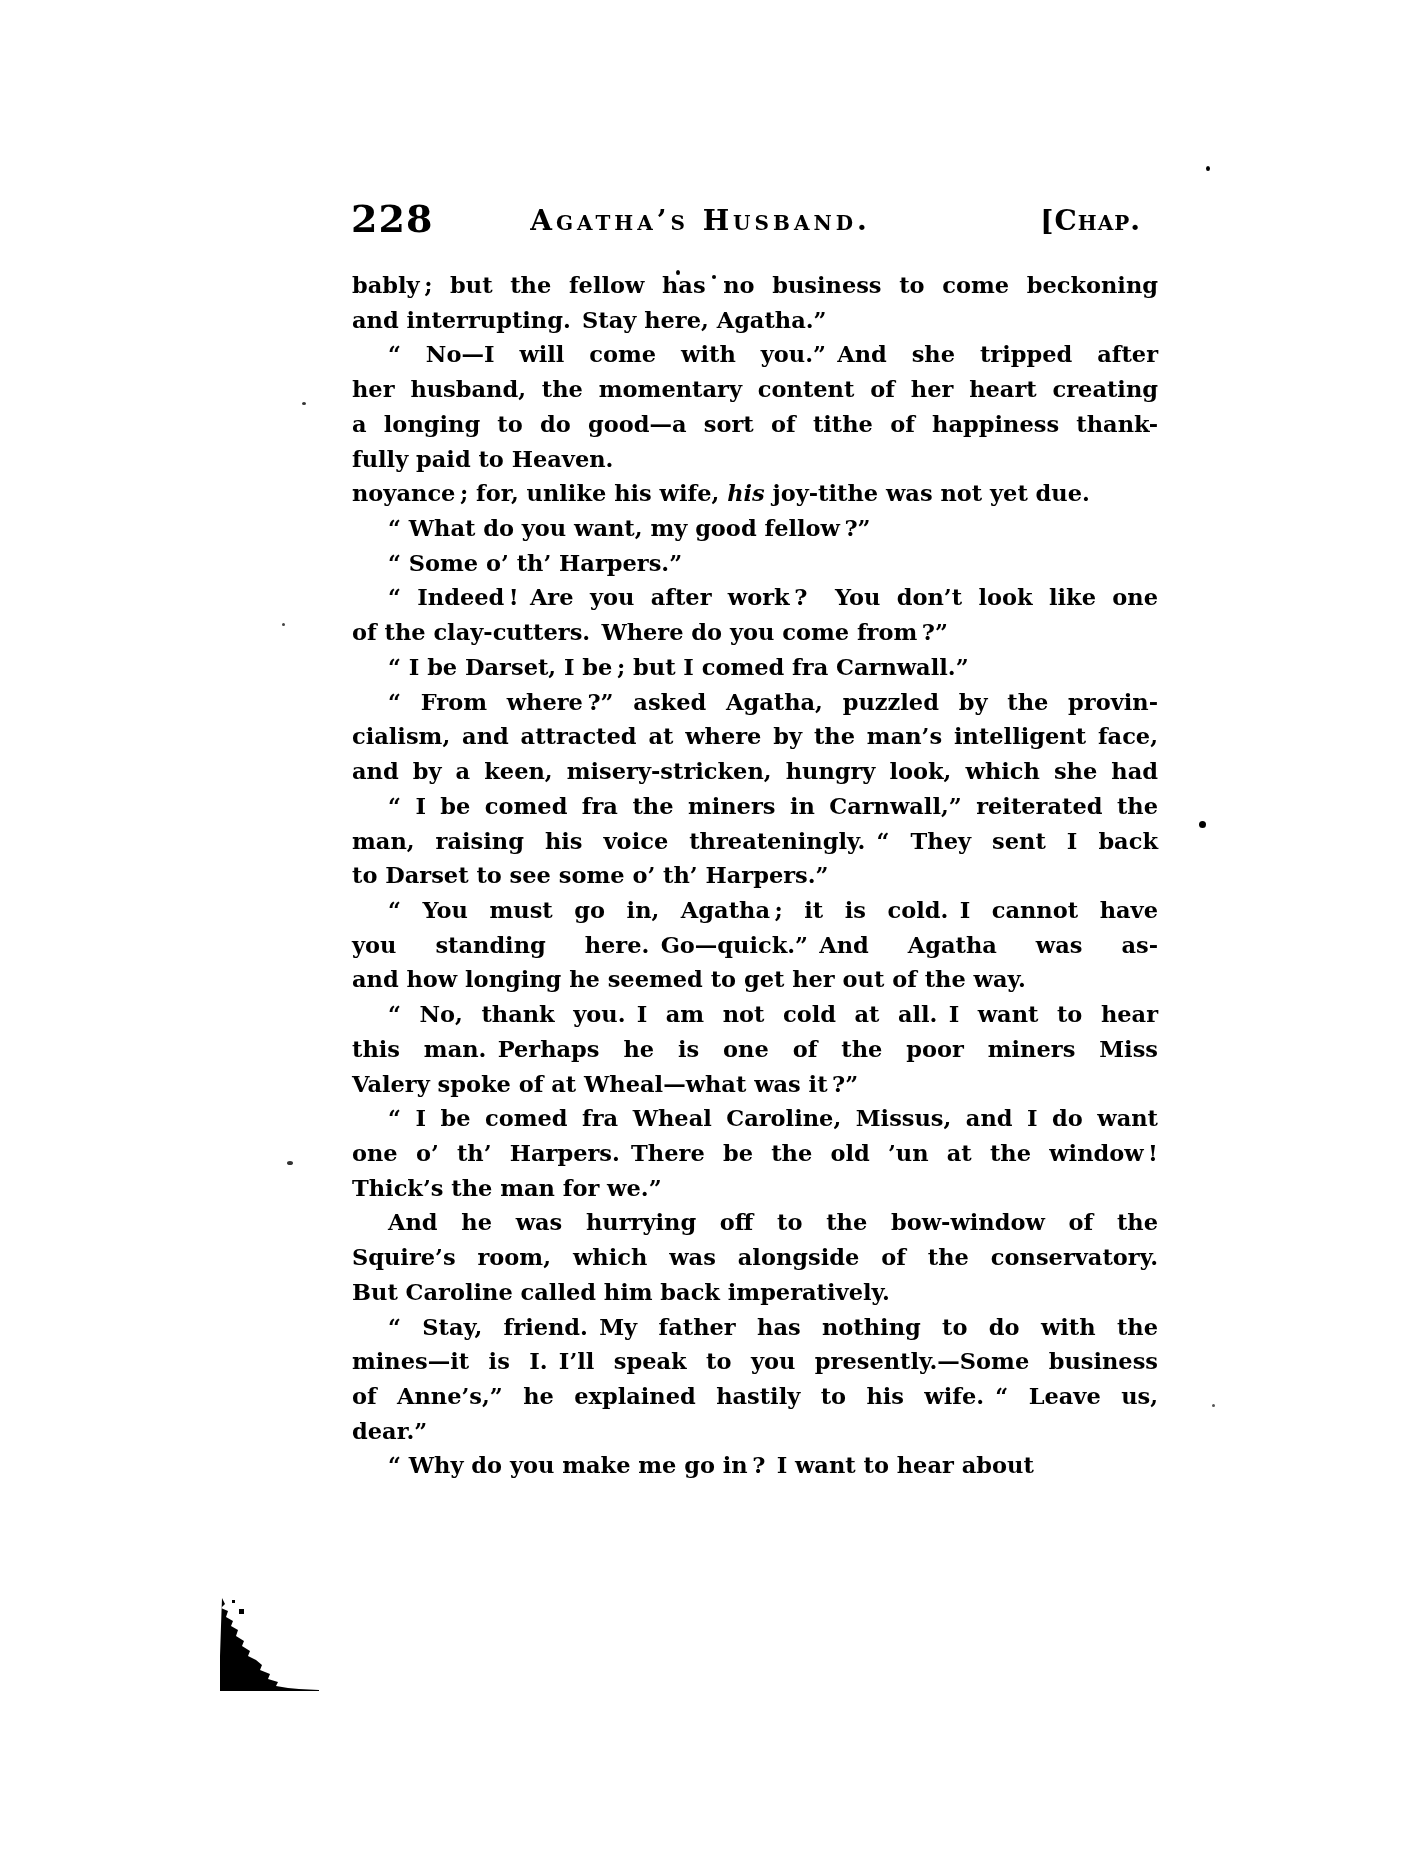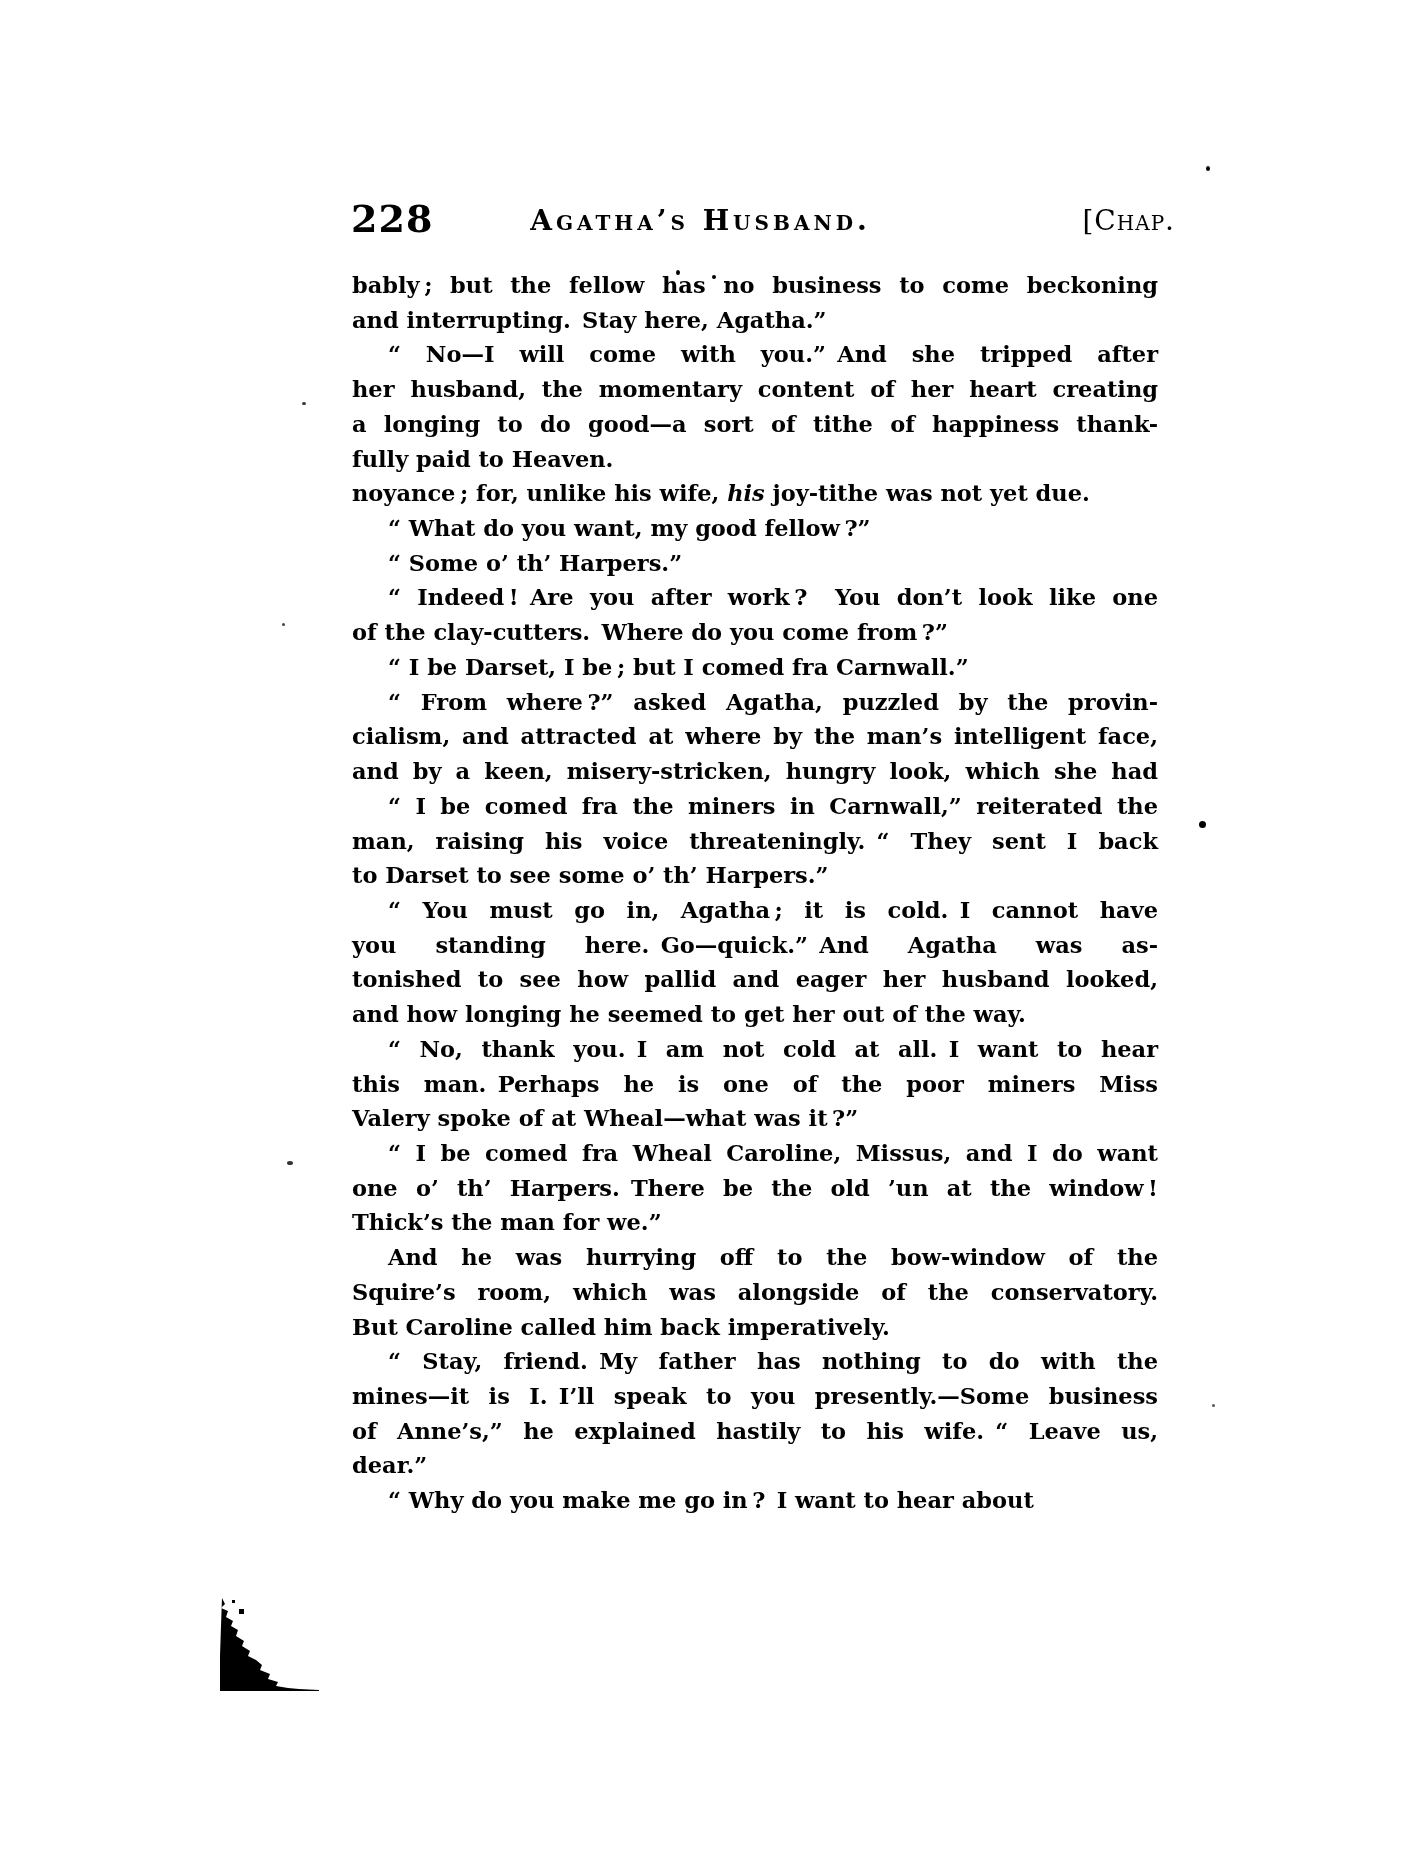--- a/index.html
+++ b/index.html
@@ -32,25 +32,25 @@
     text-align: center;
     font-variant: small-caps;
     font-size: 28px;
     line-height: 34px;
     font-weight: 700;
     letter-spacing: 4px;
   }
   .chapter-mark {
     position: absolute;
     top: 204px;
-    right: 226px;
+    right: 260px;
     font-variant: small-caps;
     font-size: 28px;
     line-height: 34px;
-    font-weight: 400;
+    font-weight: 700;
     letter-spacing: 1px;
   }
   .text-block {
     position: absolute;
     left: 352px;
     top: 268px;
     width: 806px;
     font-size: 22.5px;
     line-height: 34.72px;
     font-weight: 700;
@@ -102,21 +102,20 @@
     <div class="line end"><span>of the clay-cutters. Where do you come from ?”</span></div>
     <div class="line indent end"><span>“ I be Darset, I be ; but I comed fra Carnwall.”</span></div>
     <div class="line indent"><span>“ From where ?” asked Agatha, puzzled by the provin-</span></div>
     <div class="line"><span>cialism, and attracted at where by the man’s intelligent face,</span></div>
     <div class="line"><span>and by a keen, misery-stricken, hungry look, which she had</span></div>
     <div class="line indent"><span>“ I be comed fra the miners in Carnwall,” reiterated the</span></div>
     <div class="line"><span>man, raising his voice threateningly. “ They sent I back</span></div>
     <div class="line end"><span>to Darset to see some o’ th’ Harpers.”</span></div>
     <div class="line indent"><span>“ You must go in, Agatha ; it is cold. I cannot have</span></div>
     <div class="line"><span>you standing here. Go—quick.” And Agatha was as-</span></div>
-    <div class="line"><span>tonished to see how pallid and eager her husband looked,</span></div>
     <div class="line end"><span>and how longing he seemed to get her out of the way.</span></div>
     <div class="line indent"><span>“ No, thank you. I am not cold at all. I want to hear</span></div>
     <div class="line"><span>this man. Perhaps he is one of the poor miners Miss</span></div>
     <div class="line end"><span>Valery spoke of at Wheal—what was it ?”</span></div>
     <div class="line indent"><span>“ I be comed fra Wheal Caroline, Missus, and I do want</span></div>
     <div class="line"><span>one o’ th’ Harpers. There be the old ’un at the window !</span></div>
     <div class="line end"><span>Thick’s the man for we.”</span></div>
     <div class="line indent"><span>And he was hurrying off to the bow-window of the</span></div>
     <div class="line"><span>Squire’s room, which was alongside of the conservatory.</span></div>
     <div class="line end"><span>But Caroline called him back imperatively.</span></div>

